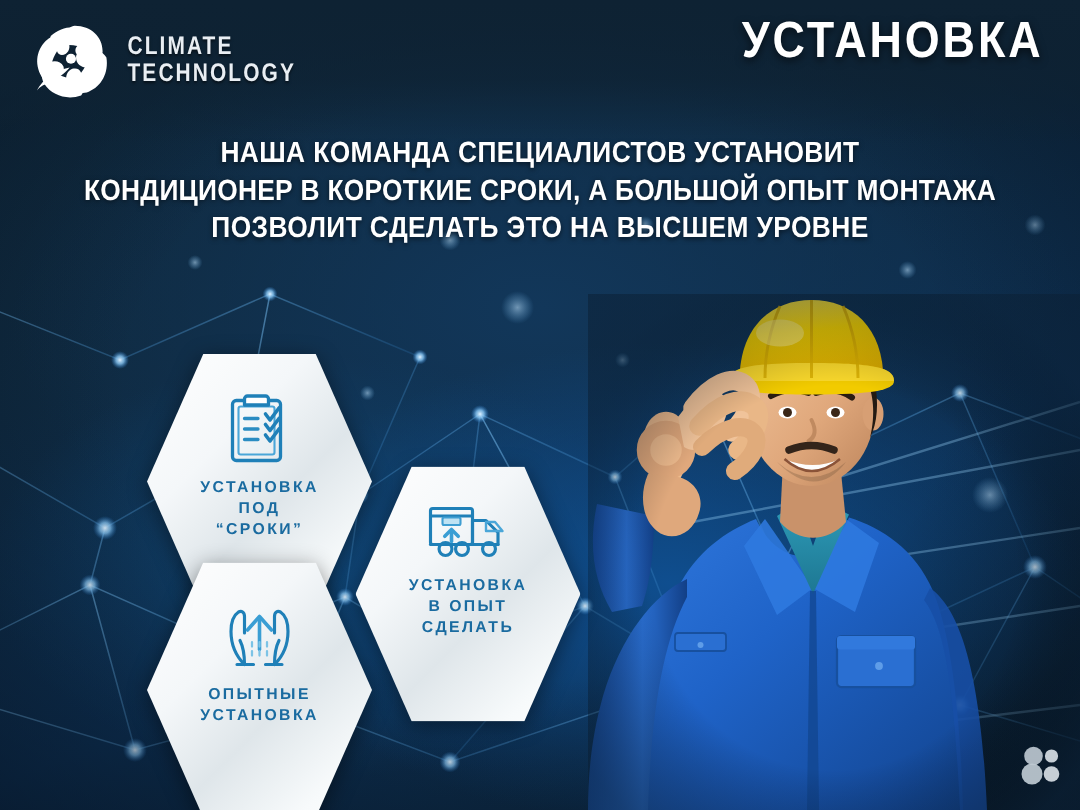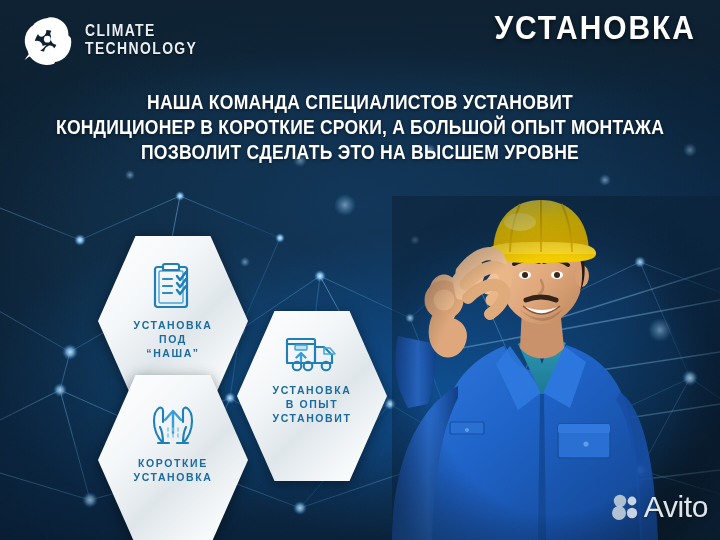--- a/index.html
+++ b/index.html
@@ -353,21 +353,21 @@
         </g>
         <g fill="none" stroke="#1f80b8" stroke-width="2.4" stroke-linecap="round" stroke-linejoin="round">
           <path d="M27,16 l3,4 l6,-8"></path>
           <path d="M27,23 l3,4 l6,-8"></path>
           <path d="M27,30 l3,4 l6,-8"></path>
         </g>
       </svg>
       <div class="hex-label">
         <div>УСТАНОВКА</div>
         <div>ПОД</div>
-        <div>“НАША”</div>
+        <div>“СРОКИ”</div>
       </div>
     </div>
   </div>
 
   <div class="hex" id="hex2">
     <div class="hex-shape"></div>
     <div class="hex-inner">
       <svg class="hex-icon" width="56" height="42" viewBox="0 0 56 42">
         <g fill="none" stroke="#1f80b8" stroke-width="2.1" stroke-linejoin="round" stroke-linecap="round">
           <rect x="3" y="6" width="28" height="24" rx="1.5"></rect>
@@ -381,21 +381,21 @@
           <circle cx="42" cy="33" r="4.3"></circle>
         </g>
         <g fill="none" stroke="#3a9ed4" stroke-width="2.4" stroke-linecap="round" stroke-linejoin="round">
           <path d="M17,28 v-7"></path>
           <path d="M12.5,24.5 L17,20 L21.5,24.5"></path>
         </g>
       </svg>
       <div class="hex-label">
         <div>УСТАНОВКА</div>
         <div>В ОПЫТ</div>
-        <div>УСТАНОВИТ</div>
+        <div>СДЕЛАТЬ</div>
       </div>
     </div>
   </div>
 
   <div class="hex" id="hex3">
     <div class="hex-shape"></div>
     <div class="hex-inner">
       <svg class="hex-icon" width="54" height="46" viewBox="0 0 54 46">
         <g fill="none" stroke="#1f80b8" stroke-width="2.1" stroke-linejoin="round" stroke-linecap="round">
           <path d="M17,42 C11,36 8,28 8,20 C8,14 10,9 13,7 C15,6 17,7 17,10 L17,21"></path>
@@ -407,29 +407,28 @@
         <g fill="none" stroke="#3a9ed4" stroke-width="2.4" stroke-linecap="round" stroke-linejoin="round">
           <path d="M27,32 L27,11"></path>
           <path d="M19,19 L27,10 L35,19"></path>
         </g>
         <g stroke="#7cc3e6" stroke-width="1.5" stroke-linecap="round">
           <path d="M22,27 v3 M27,27 v3 M32,27 v3"></path>
           <path d="M22,33 v3 M27,33 v3 M32,33 v3"></path>
         </g>
       </svg>
       <div class="hex-label">
-        <div>КОРОТКИЕ</div>
+        <div>ОПЫТНЫЕ</div>
         <div>УСТАНОВКА</div>
       </div>
     </div>
   </div>
 
   <div class="avito">
     <svg width="28" height="28" viewBox="0 0 28 28">
       <circle cx="9" cy="8" r="6.2" fill="#c9d4dc" opacity=".92"></circle>
       <circle cx="21" cy="8" r="4.4" fill="#e6edf2" opacity=".92"></circle>
       <circle cx="8" cy="20" r="7.0" fill="#cdd8e0" opacity=".92"></circle>
       <circle cx="21" cy="20" r="5.2" fill="#e6edf2" opacity=".92"></circle>
     </svg>
-    <div class="avito-word">Avito</div>
   </div>
 
 </div>
 
 </body></html>

